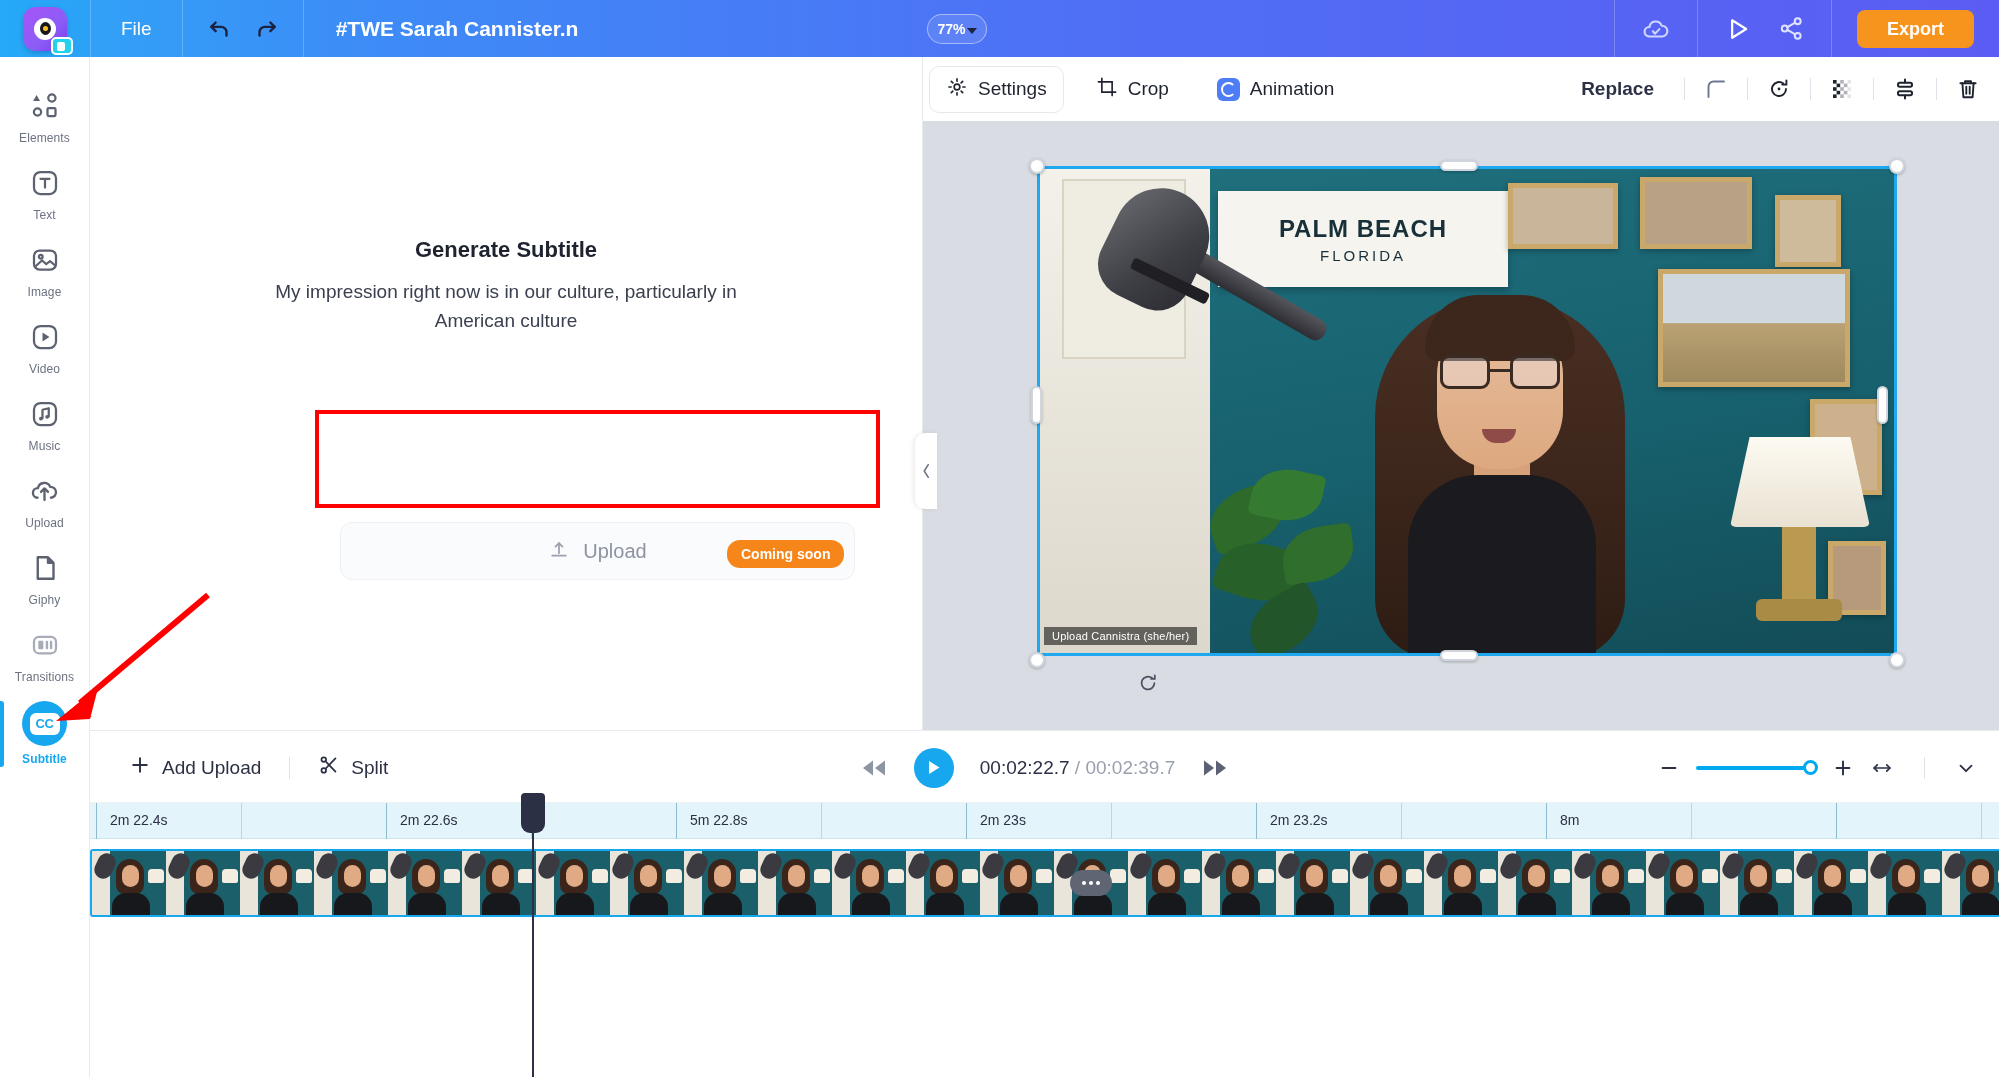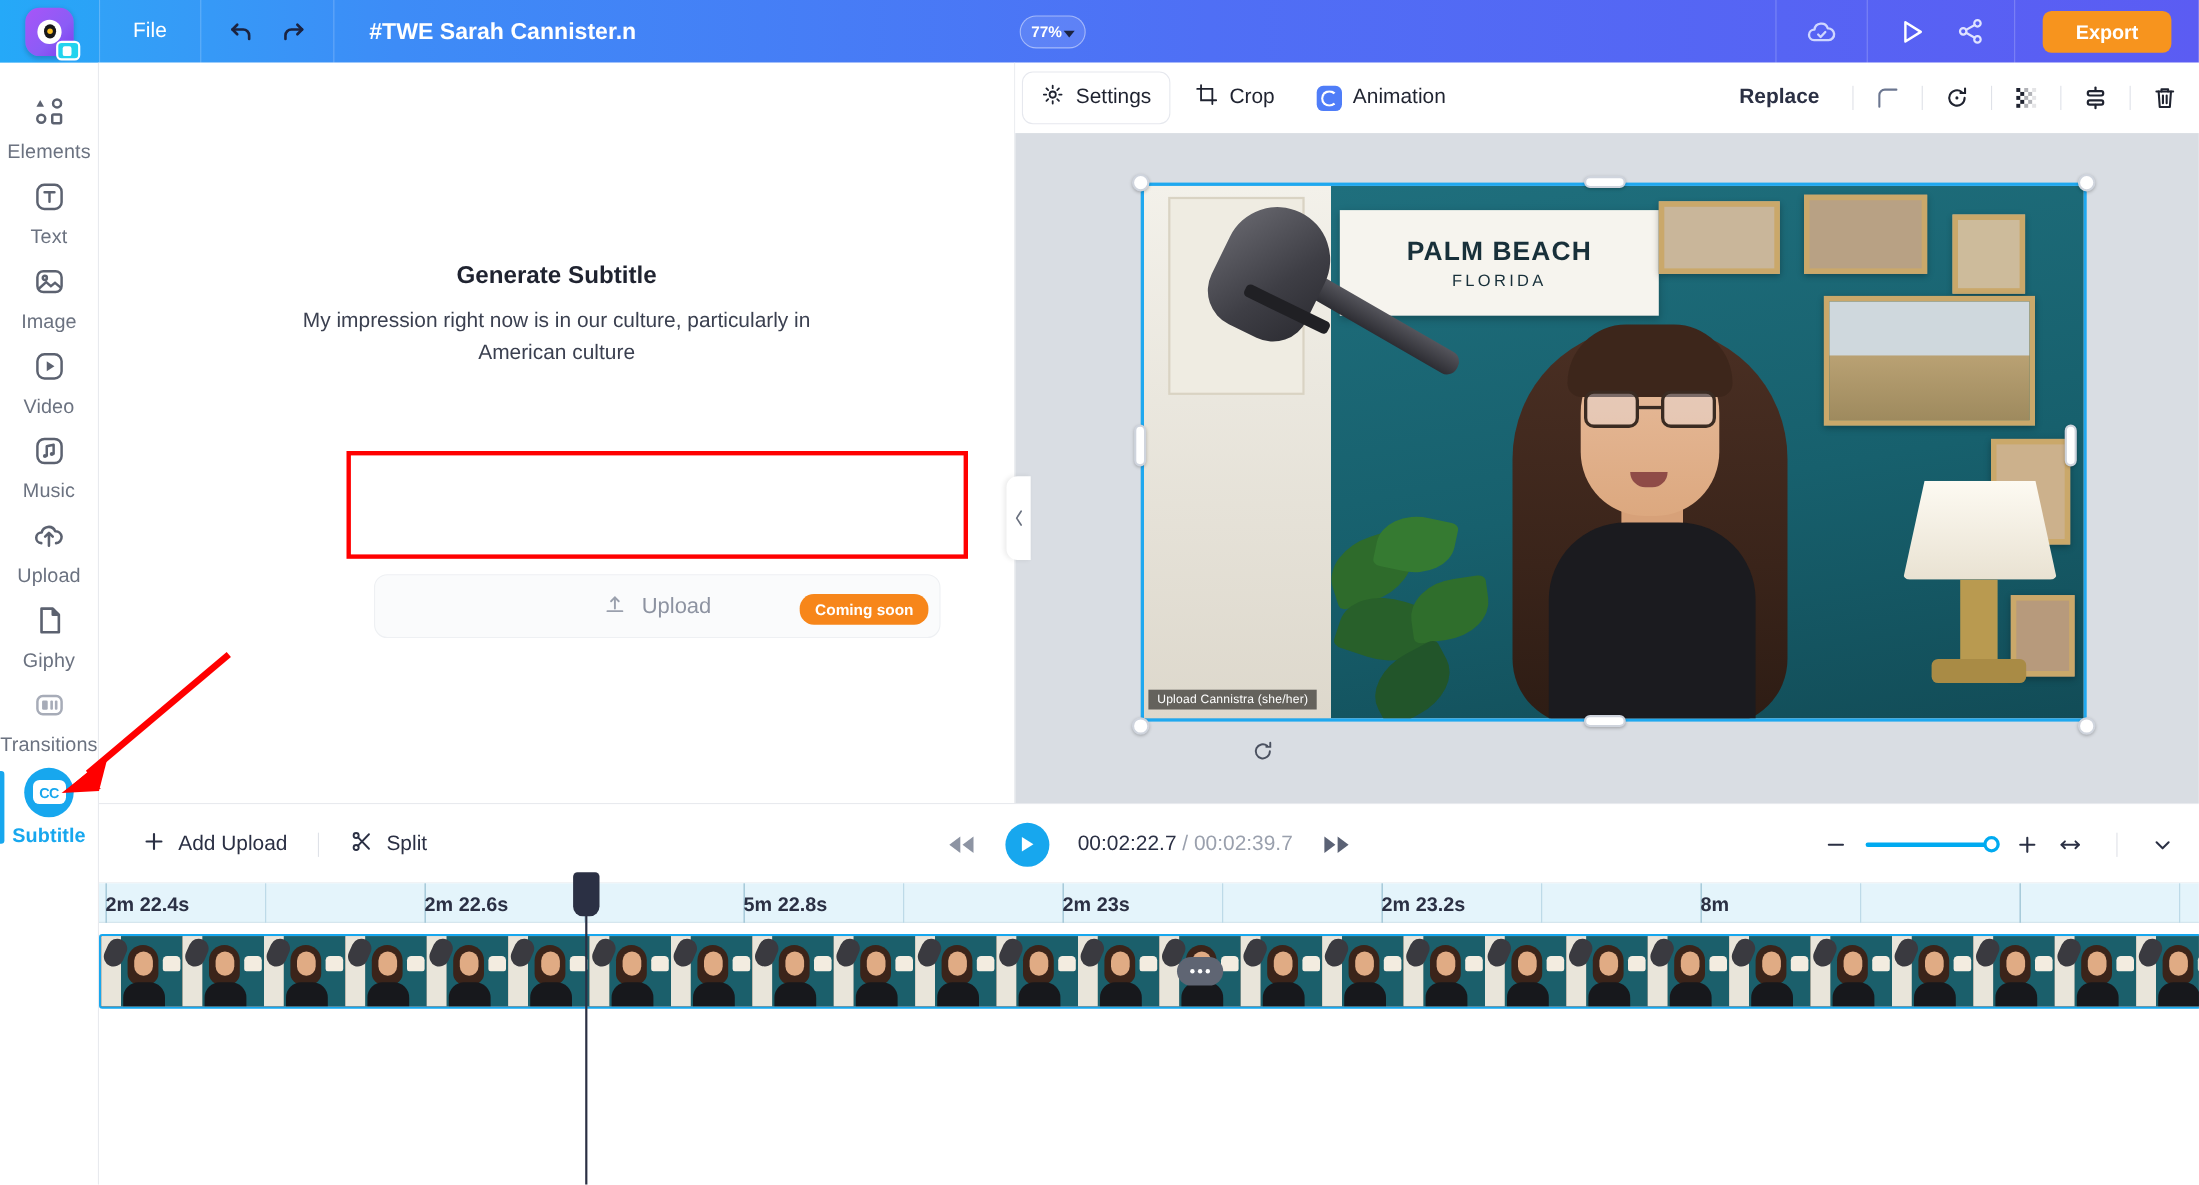--- a/index.html
+++ b/index.html
@@ -88,21 +88,21 @@
   
   .rail {
     position:absolute; left:0; top:57px; width:90px; height:1020px;
     background:#fff; border-right:1px solid #e8eaee;
     display:flex; flex-direction:column; align-items:center; padding-top:22px;
   }
   .rail-item {
     width:90px; height:77px; display:flex; flex-direction:column;
     align-items:center; justify-content:center; gap:6px; cursor:pointer;
   }
-  .rail-item .lbl { font-size:18px; color:#6b7280; letter-spacing:.1px; }
+  .rail-item .lbl { font-size:12px; color:#6b7280; letter-spacing:.1px; }
   .rail-item.active .lbl { color:#17a7ee; font-weight:700; }
   .rail-item.active { position:relative; }
   .rail-item.active::before{
     content:""; position:absolute; left:0; top:6px; width:4px; height:66px;
     background:#17a7ee; border-radius:0 3px 3px 0;
   }
   .cc-badge {
     width:45px;height:45px;border-radius:50%;background:#17a7ee;
     display:flex;align-items:center;justify-content:center;
   }
@@ -149,21 +149,21 @@
   }
 
   
   .preview-wrap {
     position:absolute; left:923px; top:57px; width:1076px; height:673px; background:#fff;
   }
   .ptoolbar {
     position:absolute; left:0; top:0; width:1076px; height:64px;
     display:flex; align-items:center;
   }
-  .ptool-left { position:absolute; left:6px; display:flex; align-items:center; gap:6px; }
+  .ptool-left { position:absolute; left:6px; display:flex; align-items:center; gap:16px; }
   .pt-chip {
     display:flex; align-items:center; gap:10px; padding:9px 16px; border-radius:10px;
     font-size:19px; color:#1f2330; cursor:pointer; font-weight:400;
   }
   .pt-chip.boxed { border:1px solid #e6e8ee; }
   .anim-sq {
     width:23px;height:23px;border-radius:6px;background:#4f7df8;
     display:flex;align-items:center;justify-content:center;
   }
   .anim-sq::after{content:"";width:11px;height:11px;border-radius:50%;
@@ -298,21 +298,21 @@
   .slider { position:relative; width:120px; height:16px; display:flex; align-items:center; cursor:pointer;}
   .slider .track{position:absolute;left:0;right:0;height:4px;background:#00aaf0;border-radius:2px;}
   .slider .knob{position:absolute;right:-2px;width:15px;height:15px;border-radius:50%;background:#fff;border:3px solid #00aaf0;}
 
   .ruler {
     position:absolute; left:90px; top:803px; width:1909px; height:36px;
     background:#e4f4fb; border-bottom:1px solid #cfe3ec;
   }
   .tick { position:absolute; top:0; width:1px; height:36px; background:#b9d8e6; }
   .tick.major { background:#8fb9cc; }
-  .rlabel { position:absolute; top:9px; font-size:18px; color:#2b3044; padding-left:0; white-space:nowrap;font-weight:bold;}
+  .rlabel { position:absolute; top:9px; font-size:14px; color:#2b3044; padding-left:14px; white-space:nowrap;}
 
   .track-area {
     position:absolute; left:90px; top:839px; width:1909px; height:238px; background:#fff;
   }
   .clip {
     position:absolute; left:0; top:10px; width:1940px; height:68px;
     border:2px solid #17a7ee; border-radius:3px; overflow:hidden;
     display:flex; background:#555;
   }
   .thumb { width:74px; height:100%; flex:none; position:relative; overflow:hidden; background:#c8b9a8;}

